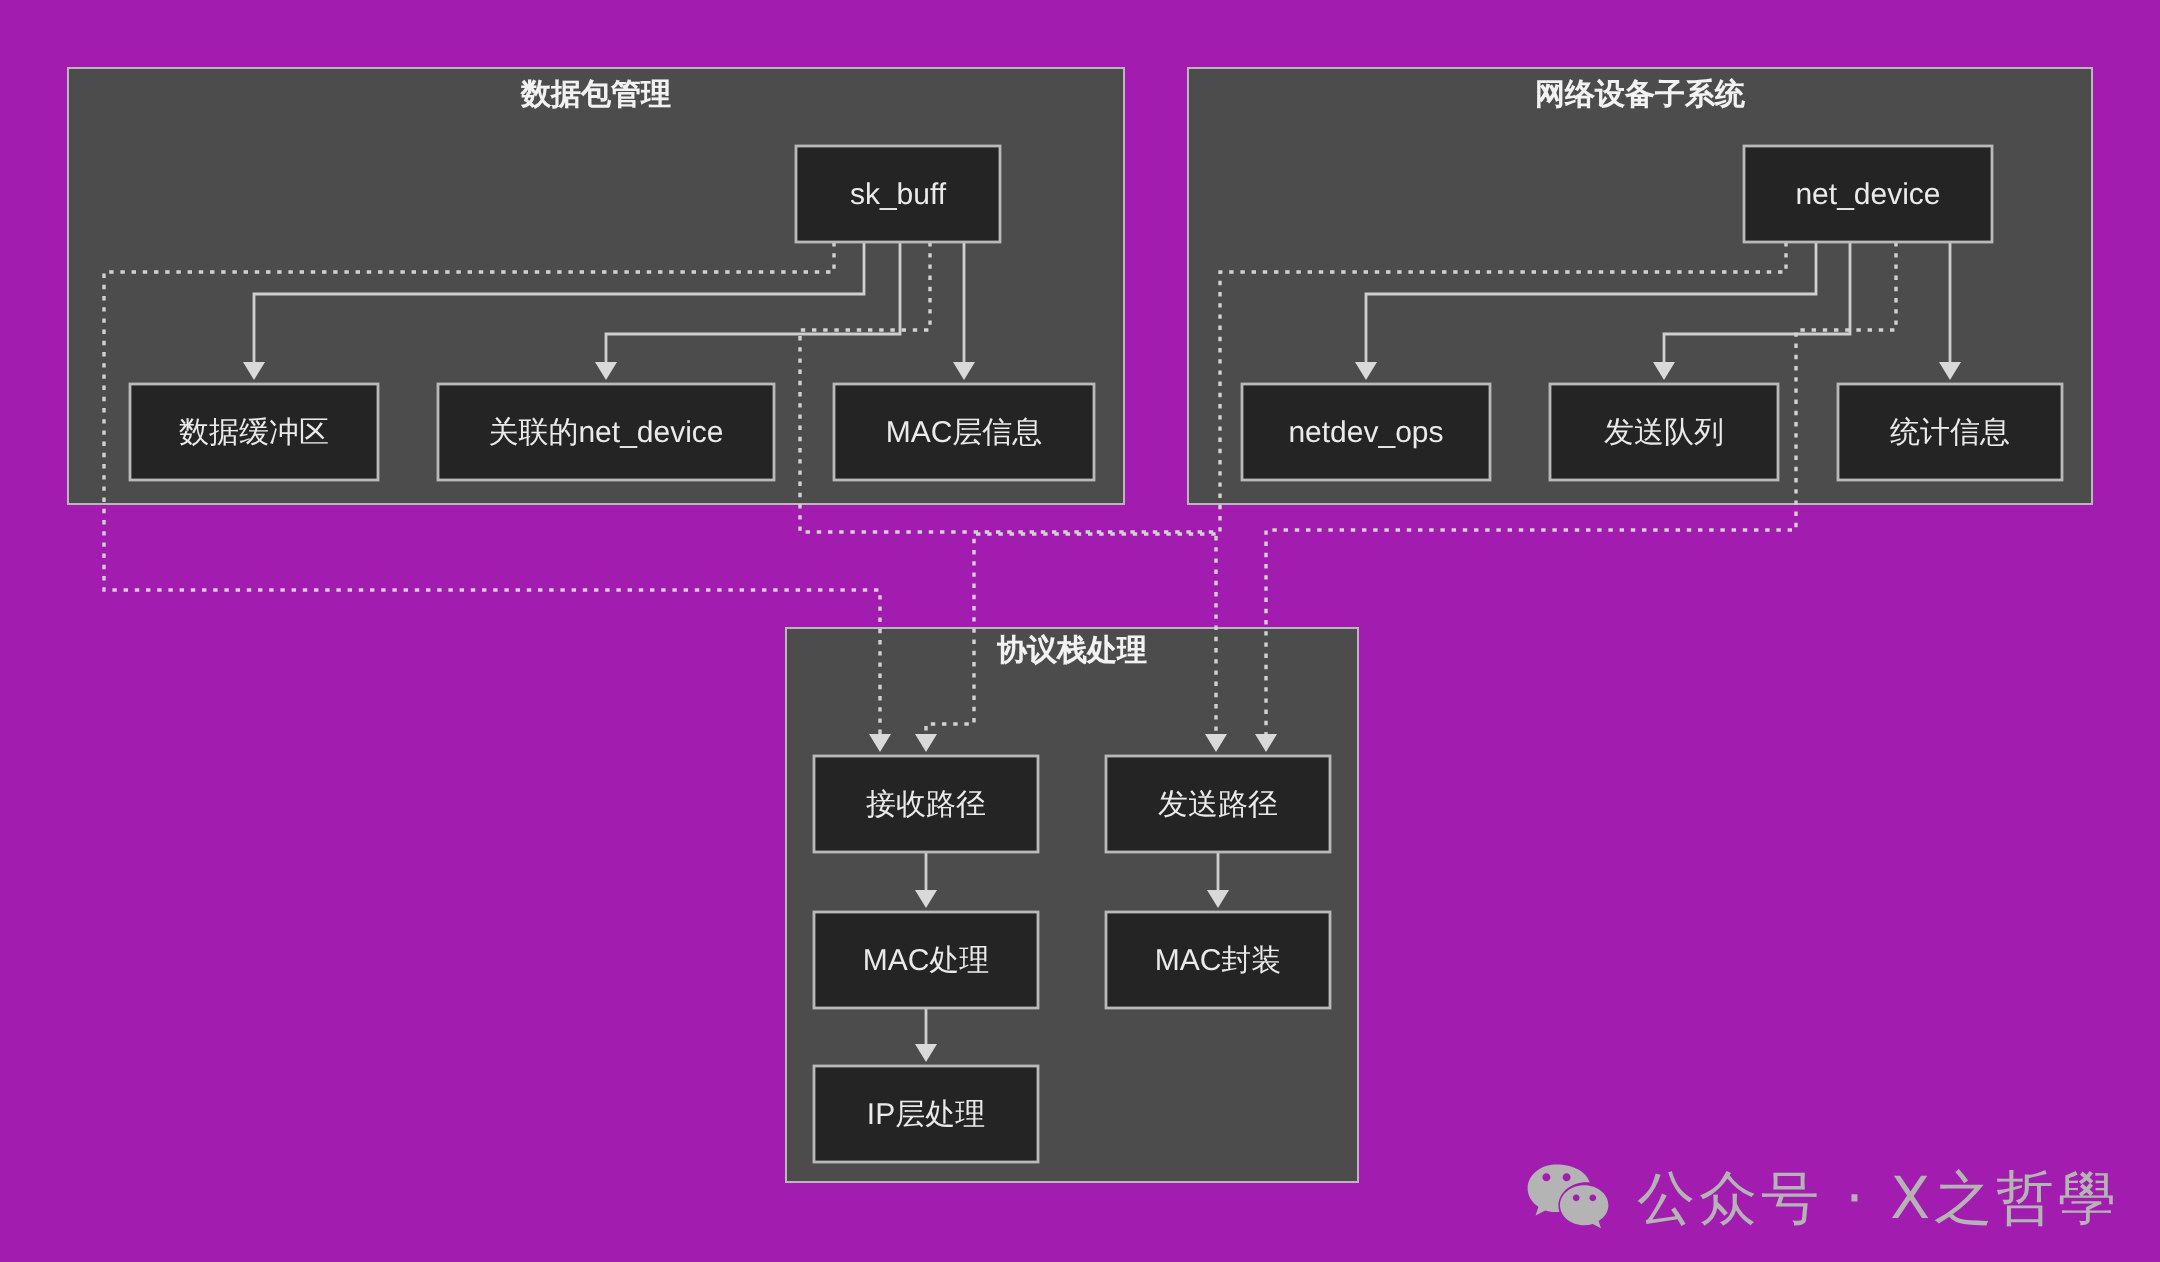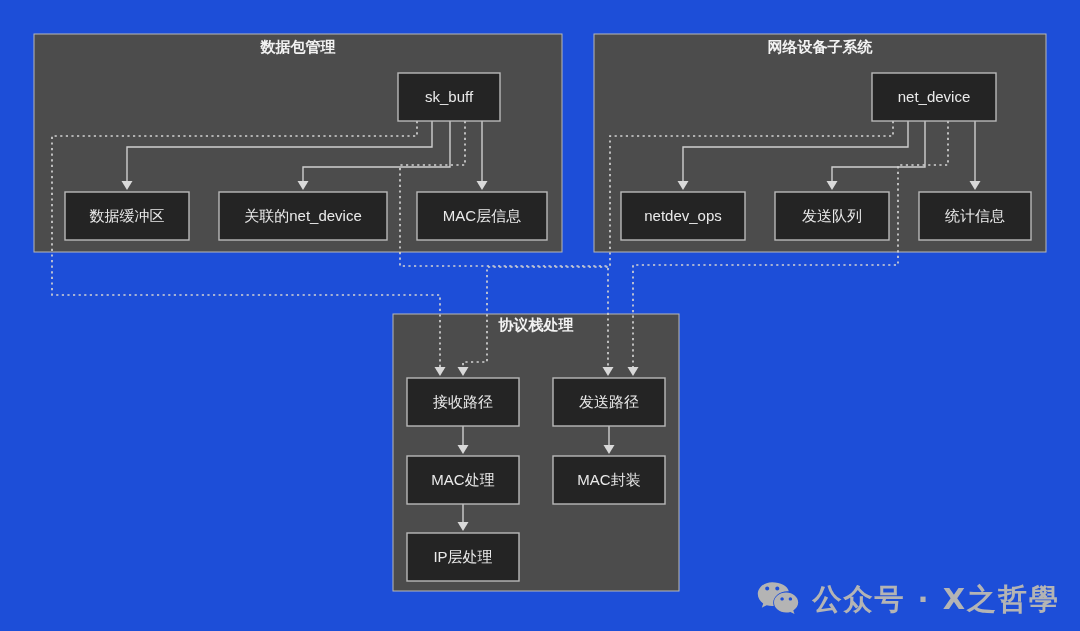--- a/index.html
+++ b/index.html
@@ -10,21 +10,21 @@
   body {
     width: 1080px;
     height: 631px;
     overflow: hidden;
     font-family: "Liberation Sans", "DejaVu Sans", sans-serif;
   }
   #canvas {
     position: relative;
     width: 1080px;
     height: 631px;
-    background: #1d4ed8;
+    background: #a21caf;
   }
   svg#diagram {
     position: absolute;
     left: 0;
     top: 0;
     width: 1080px;
     height: 631px;
     display: block;
   }
   .cluster-rect {
@@ -70,21 +70,20 @@
   }
   
   #watermark {
     position: absolute;
     right: 20px;
     bottom: 14px;
     display: flex;
     align-items: center;
     gap: 13px;
     user-select: none;
-    font-weight: bold;
   }
   #watermark .wm-icon {
     display: block;
   }
   #watermark .wm-text {
     color: #b4b4b4;
     font-family: "DejaVu Sans", "Liberation Sans", sans-serif;
     font-size: 29px;
     letter-spacing: 2px;
     line-height: 1;

